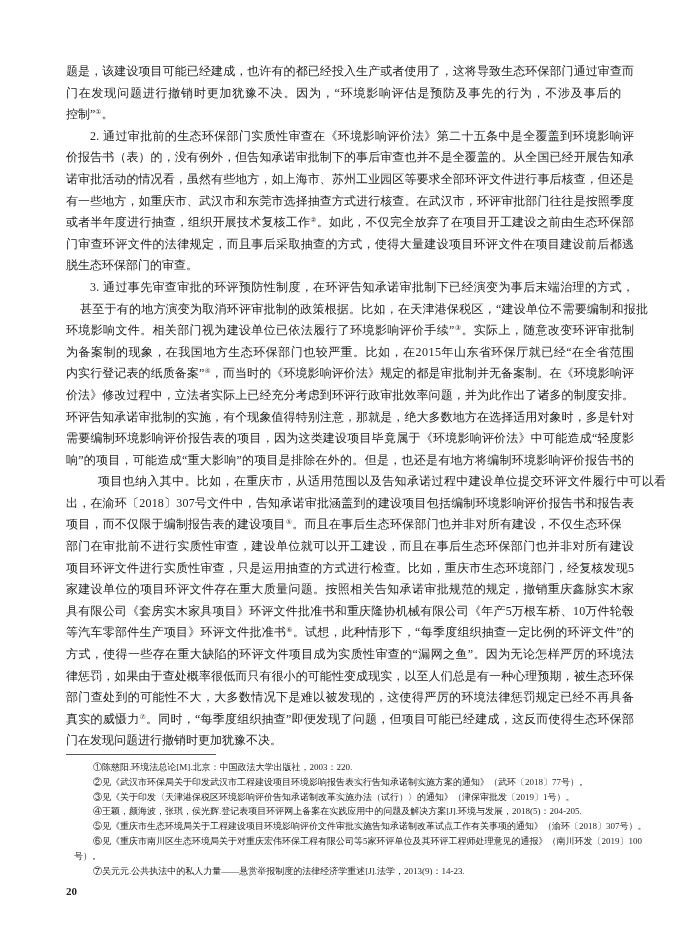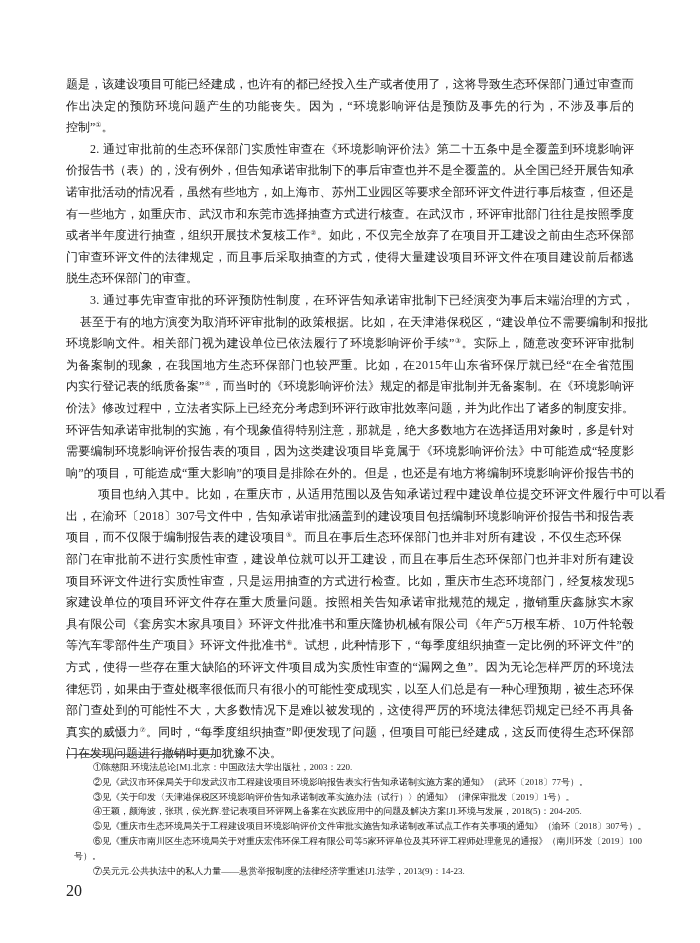--- a/index.html
+++ b/index.html
@@ -2,21 +2,21 @@
 <html><head>
 <meta charset="utf-8">
 <style>
   html, body { margin: 0; padding: 0; background: #ffffff; }
   body {
     width: 700px; height: 943px; position: relative; overflow: hidden;
     color: #222222;
     font-family: "Liberation Serif", "DejaVu Serif", serif;
   }
   .body-text {
-    position: absolute; left: 66px; top: 74px; width: 568px;
+    position: absolute; left: 66px; top: 61px; width: 568px;
     font-size: 12px; line-height: 21.6px;
   }
   .ln { height: 21.6px; white-space: nowrap; overflow: visible; }
   .ln.ind { padding-left: 24px; }
   .in { display: inline-block; white-space: nowrap; }
   sup.ref {
     font-size: 7px; line-height: 0; vertical-align: 0;
     position: relative; top: -4px;
   }
   .sep {
@@ -24,31 +24,31 @@
     border-top: 1px solid #555555;
   }
   .notes {
     position: absolute; left: 74px; top: 760px; width: 568px;
     font-size: 9px; line-height: 14.8px;
   }
   .fn { height: 14.8px; white-space: nowrap; overflow: visible; }
   .fn.ind { padding-left: 19px; }
   .pageno {
     position: absolute; left: 66px; top: 883px;
-    font-size: 16px; line-height: 16px;
+    font-size: 11px; line-height: 16px; font-weight: bold;
   }
 </style>
 </head>
 <body>
 
 <div class="body-text">
 
   <div>
     <div class="ln jl"><span class="in" style="letter-spacing: 0.0869565px;"><span>题是，该建设项目可能已经建成，也许有的都已经投入生产或者使用了，这将导致生态环保部门通过审查而</span></span></div>
-    <div class="ln jl"><span class="in" style="letter-spacing: 0.787997px;"><span>作出决定的预防环境问题产生的功能丧失。因为，“环境影响评估是预防及事先的行为，不涉及事后的</span></span></div>
+    <div class="ln jl"><span class="in" style="letter-spacing: 0.787997px;"><span>门在发现问题进行撤销时更加犹豫不决。因为，“环境影响评估是预防及事先的行为，不涉及事后的</span></span></div>
     <div class="ln"><span class="in"><span>控制”</span><sup class="ref">①</sup><span>。</span></span></div>
   </div>
 
   <div>
     <div class="ln jl ind"><span class="in" style="letter-spacing: 0.355556px;"><span>2. 通过审批前的生态环保部门实质性审查在《环境影响评价法》第二十五条中是全覆盖到环境影响评</span></span></div>
     <div class="ln jl"><span class="in" style="letter-spacing: 0.0869565px;"><span>价报告书（表）的，没有例外，但告知承诺审批制下的事后审查也并不是全覆盖的。从全国已经开展告知承</span></span></div>
     <div class="ln jl"><span class="in" style="letter-spacing: 0.0869565px;"><span>诺审批活动的情况看，虽然有些地方，如上海市、苏州工业园区等要求全部环评文件进行事后核查，但还是</span></span></div>
     <div class="ln jl"><span class="in" style="letter-spacing: 0.0869565px;"><span>有一些地方，如重庆市、武汉市和东莞市选择抽查方式进行核查。在武汉市，环评审批部门往往是按照季度</span></span></div>
     <div class="ln jl"><span class="in" style="letter-spacing: 0.211277px;"><span>或者半年度进行抽查，组织开展技术复核工作</span><sup class="ref">②</sup><span>。如此，不仅完全放弃了在项目开工建设之前由生态环保部</span></span></div>
     <div class="ln jl"><span class="in" style="letter-spacing: 0.355556px;"><span>门审查环评文件的法律规定，而且事后采取抽查的方式，使得大量建设项目环评文件在项目建设前后都逃</span></span></div>

